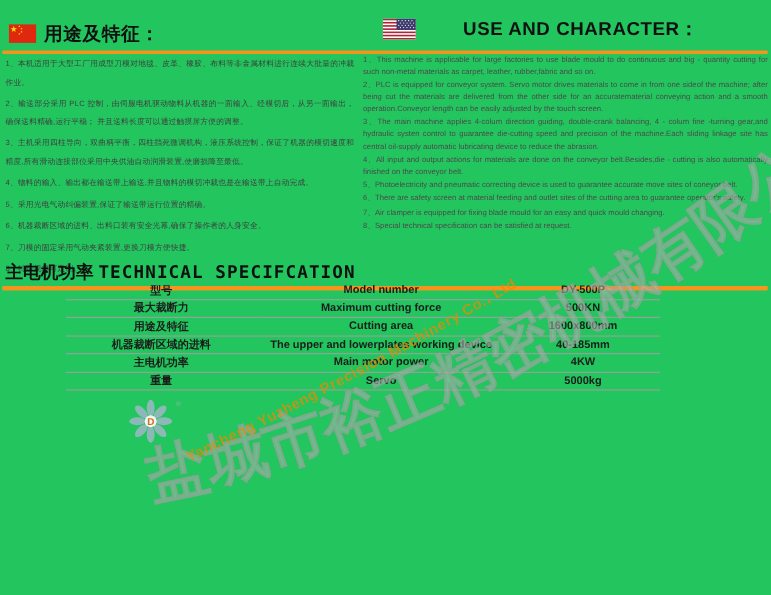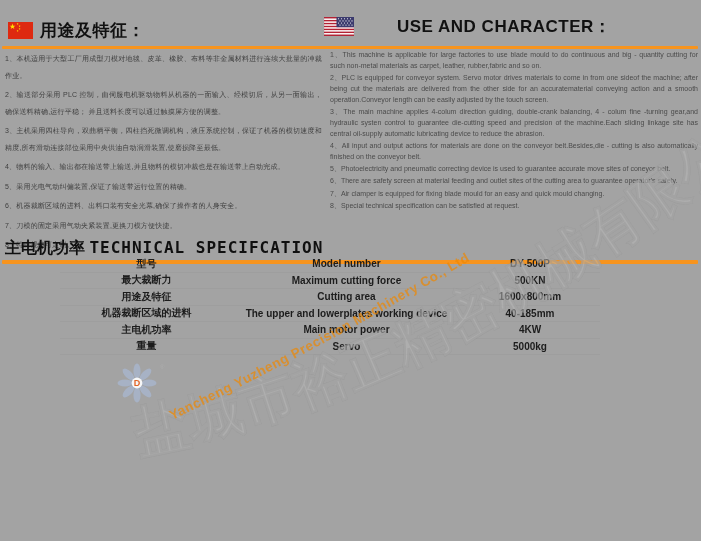--- a/index.html
+++ b/index.html
@@ -1,24 +1,24 @@
 <!DOCTYPE html>
 <html><head>
 <meta charset="utf-8">
 <style>
   html,body{margin:0;padding:0;background:#e8e8e8;}
   .page{
-    position:relative;width:701px;height:541px;background:#a3a3a3;
+    position:relative;width:701px;height:541px;background:#22c55e;
     overflow:hidden;font-family:"Liberation Sans","DejaVu Sans",sans-serif;
     color:#222;margin:0 auto;
   }
   
   .hdr{position:absolute;display:flex;align-items:center;gap:7px;}
   .hdr-left{left:8px;top:19px;}
-  .hdr-right{left:324px;top:15px;gap:43px;}
+  .hdr-right{left:348px;top:15px;gap:43px;}
   .hdr h1{margin:0;font-size:17px;font-weight:700;color:#111;letter-spacing:0.5px;white-space:nowrap;}
   .flag{display:block;flex:0 0 auto;}
   .rule{position:absolute;left:2px;width:696px;height:3px;background:#F7941E;border-radius:1px;}
   .rule-top{top:46px;}
   .rule-mid{top:260px;height:4px;}
   
   .col{position:absolute;text-align:justify;}
   .col p{margin:0 0 3px 0;}
   .col-cn{left:5px;top:51px;width:317px;font-size:7px;line-height:16.5px;color:#3f3f3f;letter-spacing:0.2px;}
   .col-en{left:330px;top:50px;width:368px;font-size:7px;line-height:10.8px;color:#4b4b4b;}

